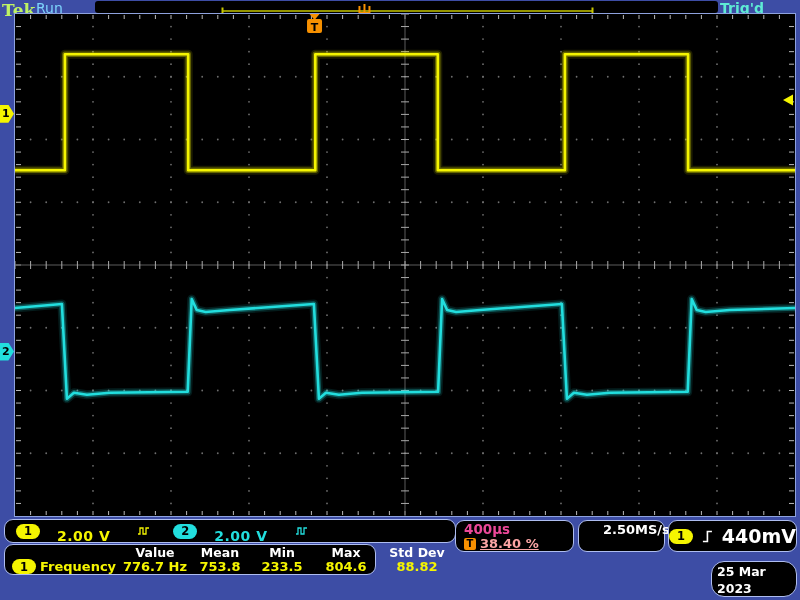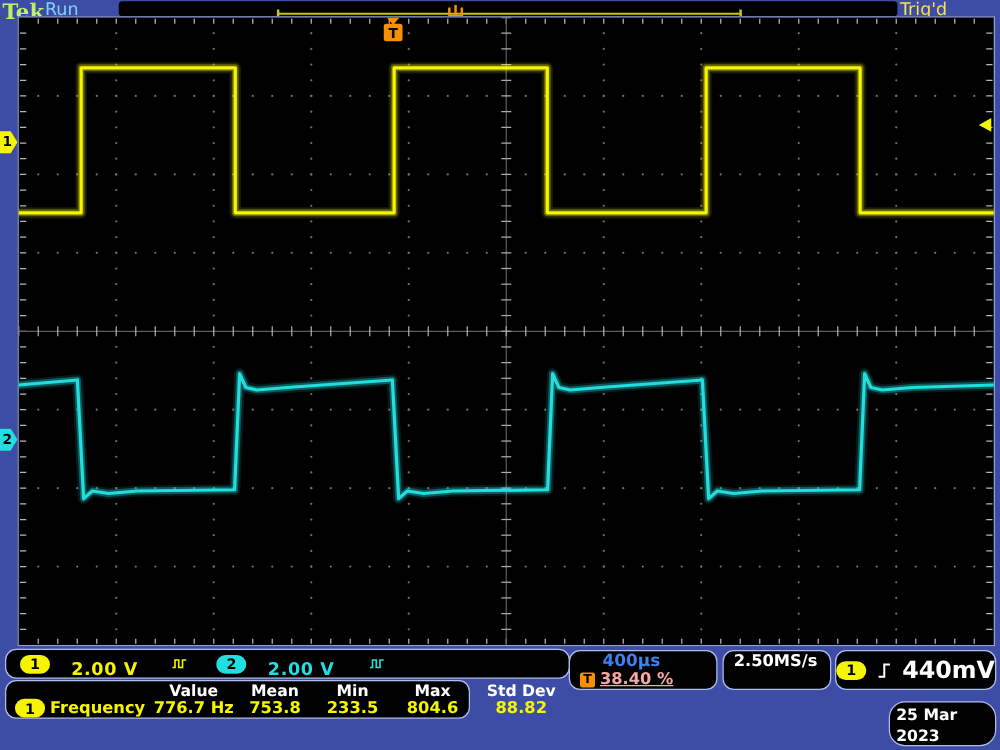--- a/index.html
+++ b/index.html
@@ -4,53 +4,53 @@
 <style>
   html,body{margin:0;padding:0;background:#3d4da5;}
   .screen{position:relative;width:800px;height:600px;background:#3d4da5;overflow:hidden;
           font-family:"DejaVu Sans","Liberation Sans",sans-serif;}
   .abs{position:absolute;}
   
   .tek-logo{left:2px;top:0px;color:#bef264;font-family:"DejaVu Serif","Liberation Serif",serif;
             font-weight:bold;font-size:17px;}
   .acq-status{left:36px;top:0px;color:#7dd3fc;font-weight:normal;font-size:14px;}
   .acqbar{left:95px;top:1px;width:623px;height:12px;background:#000;border-radius:3px;}
-  .trig-status{left:720px;top:0px;color:#fde047;font-weight:normal;font-size:14px;}
+  .trig-status{left:720px;top:0px;color:#5eead4;font-weight:bold;font-size:14px;}
   
   .plot{left:14px;top:13px;width:782px;height:504px;background:#000;
         border:1px solid #8ea2de;box-sizing:border-box;}
   .chmarker{left:0;width:14px;height:18px;color:#000;font-size:11px;font-weight:bold;
             display:flex;align-items:center;justify-content:flex-start;padding-left:2px;
             clip-path:polygon(0 0,60% 0,100% 50%,60% 100%,0 100%);box-sizing:border-box;}
   .chmarker.ch1{background:#f5f500;}
   .chmarker.ch2{background:#22dede;}
   
   .box{background:#000;border:1px solid #aebdf0;border-radius:9px;box-sizing:border-box;}
   .chbox{left:4px;top:519px;width:452px;height:24px;display:flex;align-items:center;}
   .badge{display:inline-flex;align-items:center;justify-content:center;width:24px;height:15px;
          border-radius:8px;color:#000;font-size:11.5px;font-weight:bold;flex:none;}
   .badge.y{background:#f5f500;}
   .badge.c{background:#22dede;}
   .ylw{color:#f5f500;}
   .cyn{color:#22dede;}
-  .wht{color:#3b82f6;margin-left:18px;}
+  .wht{color:#ec4899;}
   .org{color:#fca5a5;text-decoration:underline;}
   .scale{font-size:14px;font-weight:bold;letter-spacing:.5px;margin-top:10px;}
   .measbox{left:4px;top:544px;width:372px;height:31px;padding-top:1px;}
   .mrow{display:grid;grid-template-columns:116px 68px 62px 62px 66px 76px;align-items:center;}
   .mrow .cell{text-align:center;font-weight:bold;}
   .mhead .cell{color:#fff;font-size:12.5px;line-height:13px;}
   .mval .cell{font-size:13px;line-height:15px;}
   .mlabel{display:flex;align-items:center;gap:4px;padding-left:7px;font-size:13px;font-weight:bold;}
   .tbbox{left:455px;top:520px;width:119px;height:32px;padding:1px 0 0 8px;}
   .tbline1{font-size:13.5px;font-weight:bold;line-height:15px;}
   .tbline2{display:flex;align-items:center;gap:4px;font-size:13px;font-weight:bold;line-height:14px;}
   .ticon{display:inline-flex;align-items:center;justify-content:center;width:12px;height:12px;
          background:#f79000;color:#000;border-radius:2px;font-size:10px;font-weight:bold;flex:none;}
-  .acqbox{left:578px;top:520px;width:87px;height:32px;padding:1px 0 0 8px;color:#fff;
+  .acqbox{left:578px;top:520px;width:87px;height:32px;padding:1px 0 0 24px;color:#fff;
           font-size:13px;font-weight:bold;line-height:15px;}
   .trigbox{left:668px;top:520px;width:129px;height:32px;display:flex;align-items:center;
            justify-content:center;gap:9px;}
   .triglevel{color:#fff;font-size:19px;font-weight:bold;}
   .datebox{left:711px;top:561px;width:86px;height:36px;border-radius:13px;color:#fff;
            font-size:12.5px;font-weight:bold;line-height:17px;padding:1px 0 0 5px;}
   svg text{font-family:"DejaVu Sans","Liberation Sans",sans-serif;}
 </style>
 </head>
 <body>

